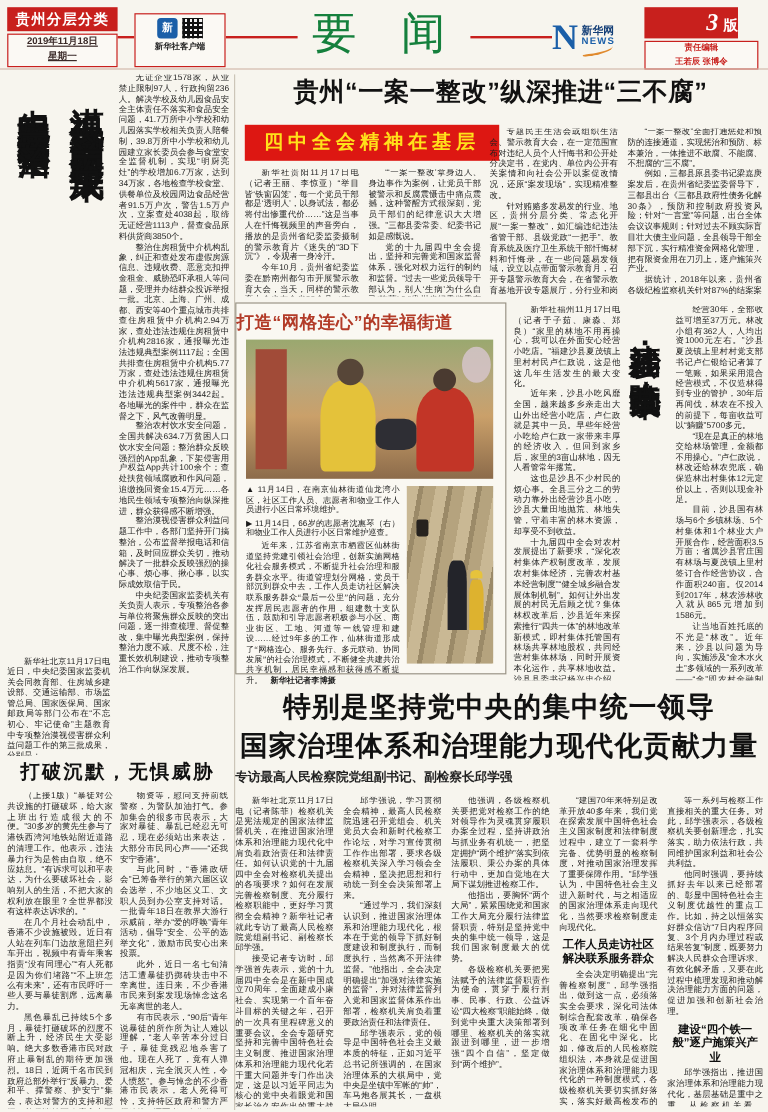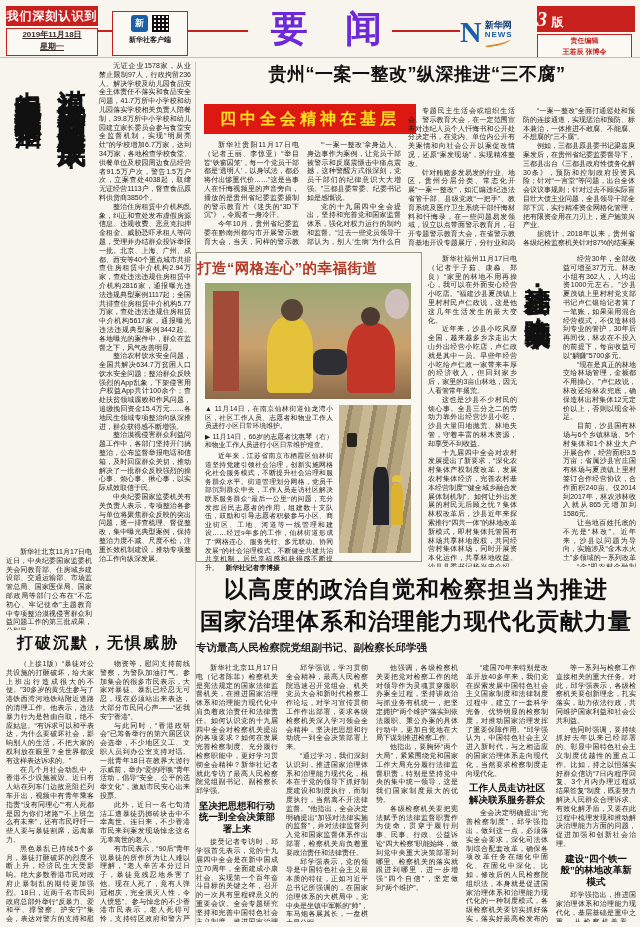--- a/index.html
+++ b/index.html
@@ -18,45 +18,45 @@
   .datebox div{line-height:12px;text-decoration:underline;}
   .redline{height:2px;background:#c8201d;top:30px;}
   .appbox{left:112px;top:11px;width:74px;height:43px;border:1px solid #c8201d;background:#fbf9f4;}
   .appicons{display:flex;justify-content:center;gap:4px;padding-top:3px;}
   .appicon{width:17px;height:17px;background:#1b5fa8;border-radius:3px;color:#fff;
     font-size:9px;line-height:17px;text-align:center;font-weight:bold;}
   .qr{width:17px;height:17px;background:
      repeating-linear-gradient(0deg,#111 0 2px,transparent 2px 4px),
      repeating-linear-gradient(90deg,#111 0 2px,#f2f2f2 2px 4px);}
   .applabel{font-size:7px;font-weight:bold;text-align:center;line-height:16px;color:#222;}
-  .sectiontitle{left:246px;top:4px;width:150px;height:50px;color:#6d28d9;
+  .sectiontitle{left:246px;top:4px;width:150px;height:50px;color:#15803d;
     font-family:"Liberation Serif","DejaVu Serif",serif;
-    font-weight:bold;font-size:37px;line-height:50px;text-align:right;letter-spacing:14px;text-indent:14px;}
+    font-weight:normal;font-size:37px;line-height:50px;text-align:left;letter-spacing:14px;text-indent:14px;}
   .logo{left:460px;top:16px;width:78px;height:36px;background:#f7f5ee;}
   .logoN{float:left;color:#1b5fa8;font-weight:900;font-size:30px;line-height:32px;font-family:"Liberation Serif",serif;}
   .logotxt{float:left;margin-left:3px;margin-top:4px;}
   .logocn{font-size:9px;font-weight:bold;color:#143f77;line-height:10px;}
   .logoen{font-size:8px;font-weight:900;color:#1b5fa8;line-height:9px;letter-spacing:1px;}
   .swoosh{width:26px;height:5px;border-bottom:2px solid #e08a2e;border-radius:0 0 80% 20%;transform:rotate(-8deg);}
-  .pagenobox{left:537px;top:6px;width:98px;height:26px;background:#c8201d;color:#fff;text-align:left;}
+  .pagenobox{left:537px;top:6px;width:78px;height:26px;background:#c8201d;color:#fff;text-align:right;}
   .pageno{font-family:"Liberation Serif",serif;font-style:italic;font-weight:bold;font-size:20px;line-height:26px;}
   .pagenosuf{font-size:12px;font-weight:bold;}
   .editorsbox{left:537px;top:34px;width:93px;height:22px;border:1px solid #c8201d;background:#fbf9f4;
     color:#c8201d;font-size:7px;font-weight:bold;text-align:center;}
   .editorsbox div{line-height:10px;margin-top:1px;}
   .headrule{left:0;top:57px;width:640px;height:1px;background:#d3b9ad;}
   
   .col{position:absolute;overflow:hidden;font-size:7px;line-height:8.8px;text-align:justify;color:#1d1d1d;}
   .bp{margin:0;text-indent:14px;}
   .subhead{font-weight:bold;font-size:9.5px;line-height:11.5px;text-align:center;margin:4px 0;color:#0e0e0e;}
   .vtitle{writing-mode:vertical-rl;font-weight:900;color:#111;
     font-family:"Liberation Sans","DejaVu Sans",sans-serif;}
   .vrule{position:absolute;width:1px;background:#ccc5b8;}
   
-  .gzheadline{left:198px;top:62px;width:438px;font-size:18px;font-weight:900;text-align:center;
+  .gzheadline{left:198px;top:62px;width:438px;font-size:21px;font-weight:900;text-align:center;
     letter-spacing:0.5px;color:#111;}
   .banner{left:204px;top:104px;width:212px;height:30px;background:#dd1712;color:#ffe11a;
     font-weight:900;font-size:16px;line-height:30px;text-align:center;letter-spacing:4px;}
   .ivh{left:196px;width:440px;font-size:23px;font-weight:900;text-align:center;color:#111;letter-spacing:1px;}
   .ivsub{left:196px;top:641px;width:440px;font-size:10.5px;font-weight:bold;text-align:left;color:#222;}
   .hkheadline{left:4px;top:633px;width:188px;font-size:16px;font-weight:900;text-align:center;letter-spacing:2px;color:#111;}
   
   .photobox{left:196px;top:252px;width:224px;height:308px;border:1px solid #9a9486;background:#faf8f2;}
   .pftitle{margin-top:6px;font-size:14.5px;font-weight:900;text-align:left;color:#b23b28;letter-spacing:0.5px;}
   .photo{position:absolute;overflow:hidden;}
@@ -77,21 +77,21 @@
   .photo2{left:142px;top:152px;width:72px;height:148px;
     background:repeating-linear-gradient(100deg,#c9b894 0 10px,#9b8a68 10px 14px,#b5a37e 14px 24px);}
   .photo2 .lamp{position:absolute;left:8px;top:28px;width:10px;height:14px;background:#26221e;border-radius:2px;}
   .photo2 .man{position:absolute;left:34px;top:62px;width:16px;height:58px;background:#23242a;border-radius:30% 30% 0 0;}
   .photo2 .vest{position:absolute;left:52px;top:78px;width:12px;height:42px;background:#ddb22f;border-radius:30% 30% 0 0;}
   .photo2 .helm{position:absolute;left:53px;top:70px;width:10px;height:7px;background:#e6c33c;border-radius:50% 50% 0 0;}
 </style>
 </head>
 <body>
 
-<div class="abs masthead">我们深刻认识到</div>
+<div class="abs masthead">贵州分层分类</div>
 <div class="abs datebox">
   <div>2019年11月18日</div>
   <div>星期一</div>
 </div>
 <div class="abs redline" style="left:98px;width:14px;"></div>
 <div class="abs redline" style="left:188px;width:60px;"></div>
 <div class="abs redline" style="left:392px;width:145px;"></div>
 <div class="abs appbox">
   <div class="appicons">
     <div class="appicon">新</div>
@@ -183,47 +183,46 @@
     <p class="bp">十九届四中全会对农村发展提出了新要求，“深化农村集体产权制度改革，发展农村集体经济，完善农村基本经营制度”“健全城乡融合发展体制机制”。如何让外出发展的村民无后顾之忧？集体林权改革后，沙县近年来探索推行“四共一体”的林地改革新模式，即村集体托管国有林场共享林地股权，共同经营村集体林场，同时开展资本化运作，共享林地收益。沙县县委书记杨兴忠介绍，这项改革由村委对村里百姓的林木进行评估定价，国有林场按评估价占股51%、村占股49%，国有林场投入生产资金对所有山场进行全程管理。</p>
   </div>
 <div class="abs vtitle" style="left:521px;top:266px;height:308px;font-size:26px;letter-spacing:1px;">福建沙县：小吃牵动大改革</div>
 <div class="col" style="left:563px;top:255px;width:73px;height:312px;">
     <p class="bp">经营30年，全部收益可增至37万元。林改小组有362人，人均出资1000元左右。”沙县夏茂镇上里村村党支部书记卢仁银给记者算了一笔账，如果采用混合经营模式，不仅造林得到专业的管护，30年后再间伐，林农在不投入的前提下，每亩收益可以“躺赚”5700多元。</p>
     <p class="bp">“现在是真正的林地交给林场管理，金额都不用操心。”卢仁政说，林改还给林农兜底，确保造林出村集体12元定价以上，否则以现金补足。</p>
     <p class="bp">目前，沙县国有林场与6个乡镇林场、5个村集体和1个林业大户开展合作，经营面积3.5万亩；省属沙县官庄国有林场与夏茂镇上里村签订合作经营协议，合作面积240亩。仅2014到2017年，林农涉林收入就从865元增加到1586元。</p>
     <p class="bp">让当地百姓托底的不光是“林改”。近年来，沙县以问题为导向，实施涉及“金木水火土”多领域的一系列改革——“金”即农村金融制度改革，“木”即集体林权制度改革，“水”即综合治水改革，“火”即沙县小吃转型升级，“土”即农村土地改革。</p>
   </div>
 
-<div class="abs ivh" style="top:574px;">以高度的政治自觉和检察担当为推进</div>
+<div class="abs ivh" style="top:574px;">特别是坚持党中央的集中统一领导</div>
 <div class="abs ivh" style="top:606px;">国家治理体系和治理能力现代化贡献力量</div>
 <div class="abs ivsub">专访最高人民检察院党组副书记、副检察长邱学强</div>
 <div class="col" style="left:196px;top:664px;width:82px;height:258px;">
     <p class="bp">新华社北京11月17日电（记者陈菲）检察机关是宪法规定的国家法律监督机关，在推进国家治理体系和治理能力现代化中肩负着政治责任和法律责任。如何认识党的十九届四中全会对检察机关提出的各项要求？如何在发展完善检察制度、充分履行检察职能中，更好学习贯彻全会精神？新华社记者就此专访了最高人民检察院党组副书记、副检察长邱学强。</p>
-    <div class="subhead">坚决把思想和行动统一到全会决策部署上来</div>
     <p class="bp">接受记者专访时，邱学强首先表示，党的十九届四中全会是在新中国成立70周年，全面建成小康社会、实现第一个百年奋斗目标的关键之年，召开的一次具有里程碑意义的重要会议。全会专题研究坚持和完善中国特色社会主义制度、推进国家治理体系和治理能力现代化若干重大问题并专门作出决定，这是以习近平同志为核心的党中央着眼党和国家长治久安作出的重大战略部署。</p>
   </div>
 <div class="col" style="left:286px;top:664px;width:82px;height:258px;">
     <p class="bp">邱学强说，学习贯彻全会精神，最高人民检察院迅速召开党组会、机关党员大会和新时代检察工作论坛，对学习宣传贯彻工作作出部署，要求各级检察机关深入学习领会全会精神，坚决把思想和行动统一到全会决策部署上来。</p>
     <p class="bp">“通过学习，我们深刻认识到，推进国家治理体系和治理能力现代化，根本在于党的领导下抓好制度建设和制度执行，而制度执行，当然离不开法律监督。”他指出，全会决定明确提出“加强对法律实施的监督”，并对法律监督列入党和国家监督体系作出部署，检察机关肩负着重要政治责任和法律责任。</p>
     <p class="bp">邱学强表示，党的领导是中国特色社会主义最本质的特征，正如习近平总书记所强调的，在国家治理体系的大棋局中，党中央是坐镇中军帐的“帅”，车马炮各展其长，一盘棋大局分明。</p>
   </div>
 <div class="col" style="left:376px;top:664px;width:82px;height:258px;">
     <p class="bp">他强调，各级检察机关要把党对检察工作的绝对领导作为灵魂贯穿履职办案全过程，坚持讲政治与抓业务有机统一，把坚定拥护“两个维护”落实到依法履职、秉公办案的具体行动中，更加自觉地在大局下谋划推进检察工作。</p>
     <p class="bp">他指出，要胸怀“两个大局”，紧紧围绕党和国家工作大局充分履行法律监督职责，特别是坚持党中央的集中统一领导，这是我们国家制度最大的优势。</p>
     <p class="bp">各级检察机关要把宪法赋予的法律监督职责作为使命，贯穿于履行刑事、民事、行政、公益诉讼“四大检察”职能始终，做到党中央重大决策部署到哪里、检察机关的落实就跟进到哪里，进一步增强“四个自信”，坚定做到“两个维护”。</p>
   </div>
 <div class="col" style="left:466px;top:664px;width:82px;height:258px;">
     <p class="bp">“建国70年来特别是改革开放40多年来，我们党在探索发展中国特色社会主义国家制度和法律制度过程中，建立了一套科学完备、优势明显的检察制度，对推动国家治理发挥了重要保障作用。”邱学强认为，中国特色社会主义进入新时代，与之相适应的国家治理体系走向现代化，当然要求检察制度走向现代化。</p>
     <div class="subhead">工作人员走访社区解决联系服务群众</div>
     <p class="bp">全会决定明确提出“完善检察制度”，邱学强指出，做到这一点，必须落实全会要求，深化司法体制综合配套改革，确保各项改革任务在细化中固化、在固化中深化。比如，修改后的人民检察院组织法，本身就是促进国家治理体系和治理能力现代化的一种制度模式，各级检察机关要切实抓好落实，落实好最高检发布的《关于适用认罪认罚从宽制度的指导意见》，让公平正义更快更好实现。</p>
   </div>
 <div class="col" style="left:556px;top:664px;width:80px;height:258px;">
     <p class="bp">等一系列与检察工作直接相关的重大任务。对此，邱学强表示，各级检察机关要创新理念，扎实落实，助力依法行政，共同维护国家利益和社会公共利益。</p>
     <p class="bp">他同时强调，要持续抓好去年以来已经部署的、彰显中国特色社会主义制度优越性的重点工作。比如，持之以恒落实好群众信访“7日内程序回复、3个月内办理过程或结果答复”制度，既要努力解决人民群众合理诉求、有效化解矛盾，又要在此过程中梳理发现和推动解决治理能力方面的问题，促进加强和创新社会治理。</p>
-    <div class="subhead">建设“四个铁一般”的林地改革新模式</div>
+    <div class="subhead">建设“四个铁一般”逐户施策兴产业</div>
     <p class="bp">邱学强指出，推进国家治理体系和治理能力现代化，基层基础是重中之重。从检察机关看，73.7%的人员在基层，86.5%的业务在基层，要把基层检察院建设摆在突出位置，提高基层基础建设水平，督促、引导基层检察院为推动国家治理体系建设充分发挥职能作用。</p>
   </div>
 
 <div class="abs hkheadline">打破沉默，无惧威胁</div>
 <div class="col" style="left:6px;top:660px;width:88px;height:264px;">
     <p class="bp">（上接1版）“暴徒对公共设施的打砸破坏，给大家上班出行造成很大的不便。”30多岁的黄先生参与了港铁西湾河地铁站附近道路的清理工作。他表示，违法暴力行为是咎由自取，绝不应姑息。“有诉求可以和平表达，为什么要破坏社会，影响别人的生活，不把大家的权利放在眼里？全世界都没有这样表达诉求的。”</p>
     <p class="bp">在几个月社会动乱中，香港不少设施被毁。近日有人站在列车门边故意阻拦列车开出，视频中有青年乘客指责“没有同理心”“有人死都是因为你们堵路”“不上班怎么有未来”，还有市民呼吁一些人要与暴徒割席，远离暴力。</p>
     <p class="bp">黑色暴乱已持续5个多月，暴徒打砸破坏的烈度不断上升，经济民生大受影响。绝大多数香港市民对政府止暴制乱的期待更加强烈。18日，近两千名市民到政府总部外举行“反暴力、爱和平、撑警察、护安宁”集会，表达对警方的支持和慰问，并促请特区政府拿出更有效的办法止暴制乱。</p>
   </div>
 <div class="col" style="left:100px;top:660px;width:90px;height:264px;">

